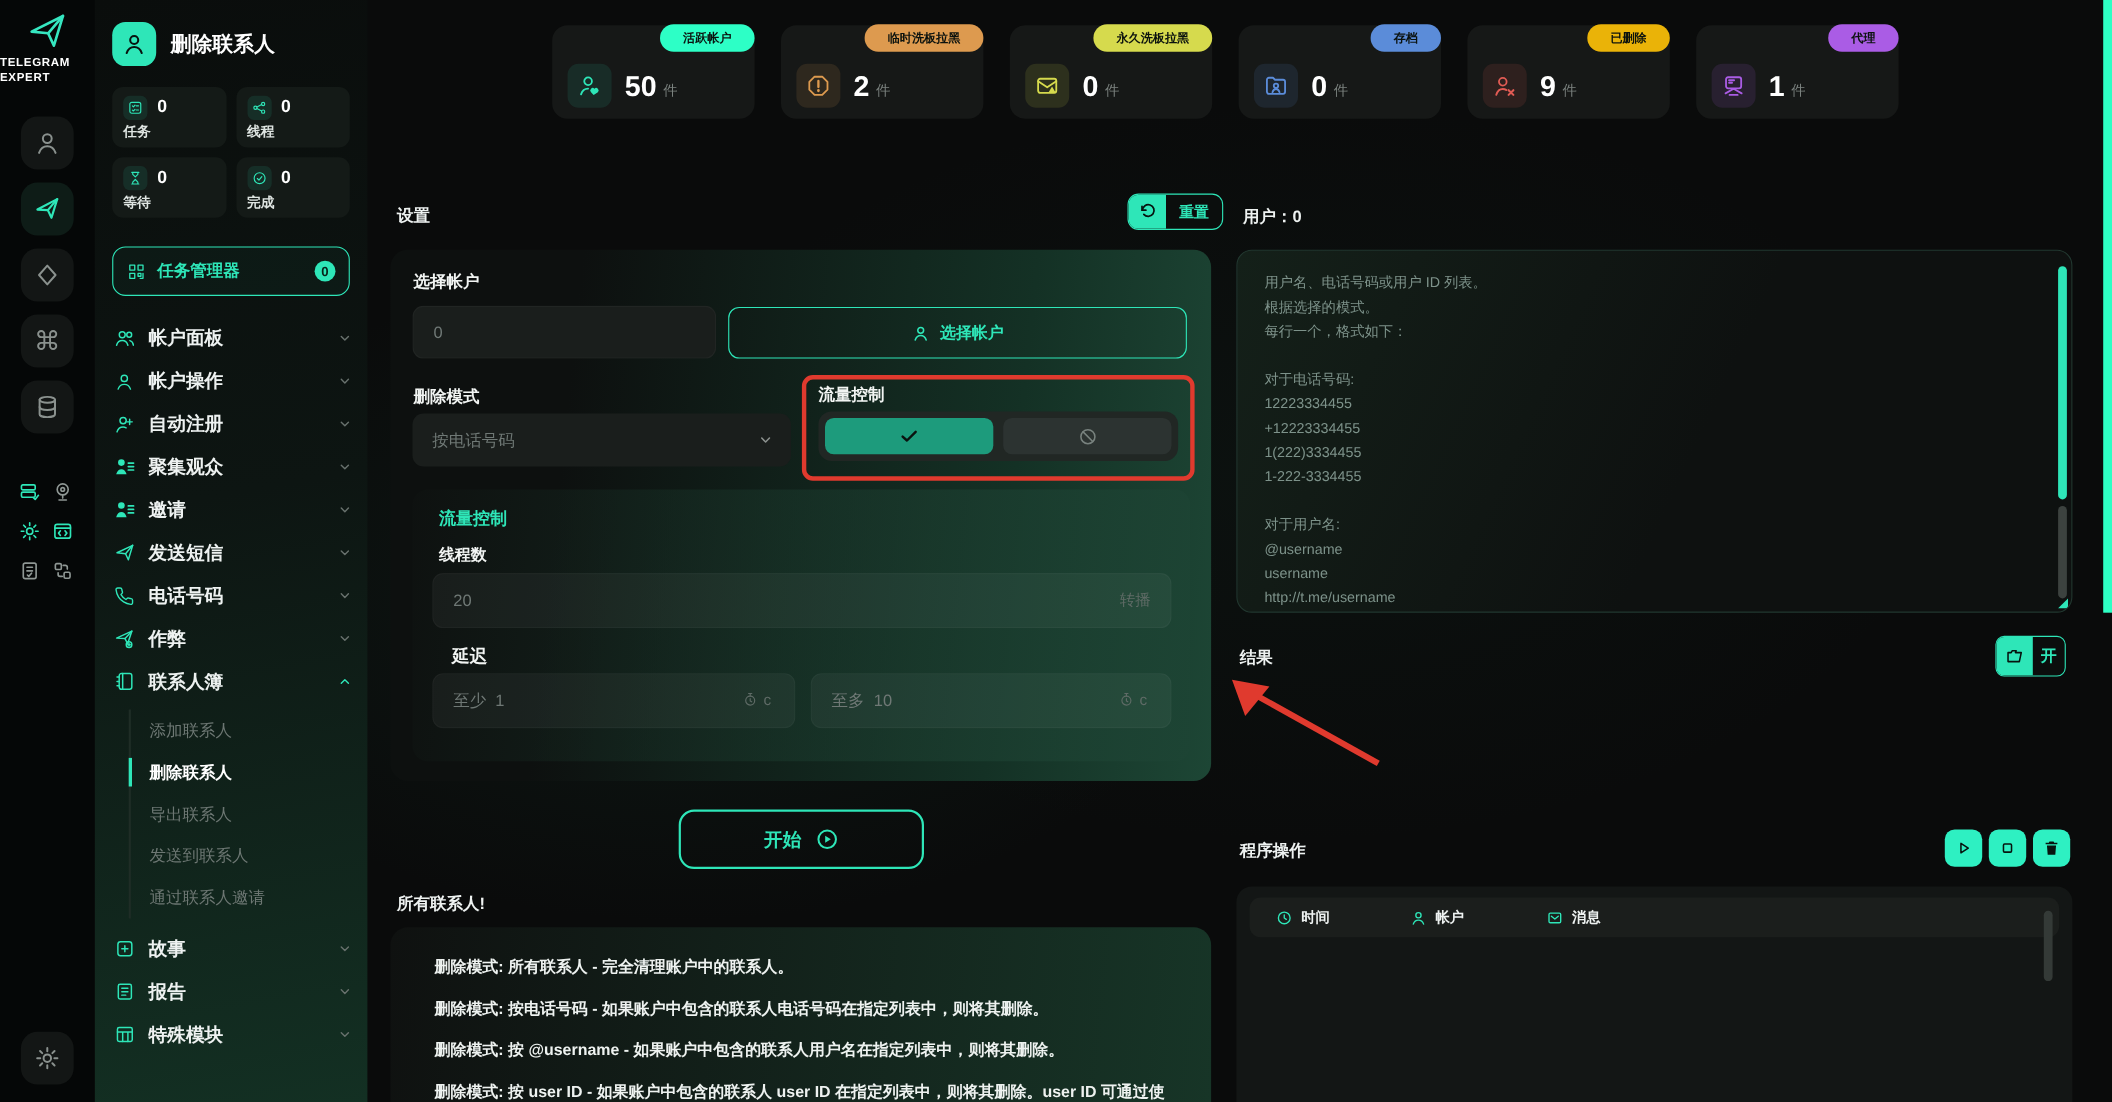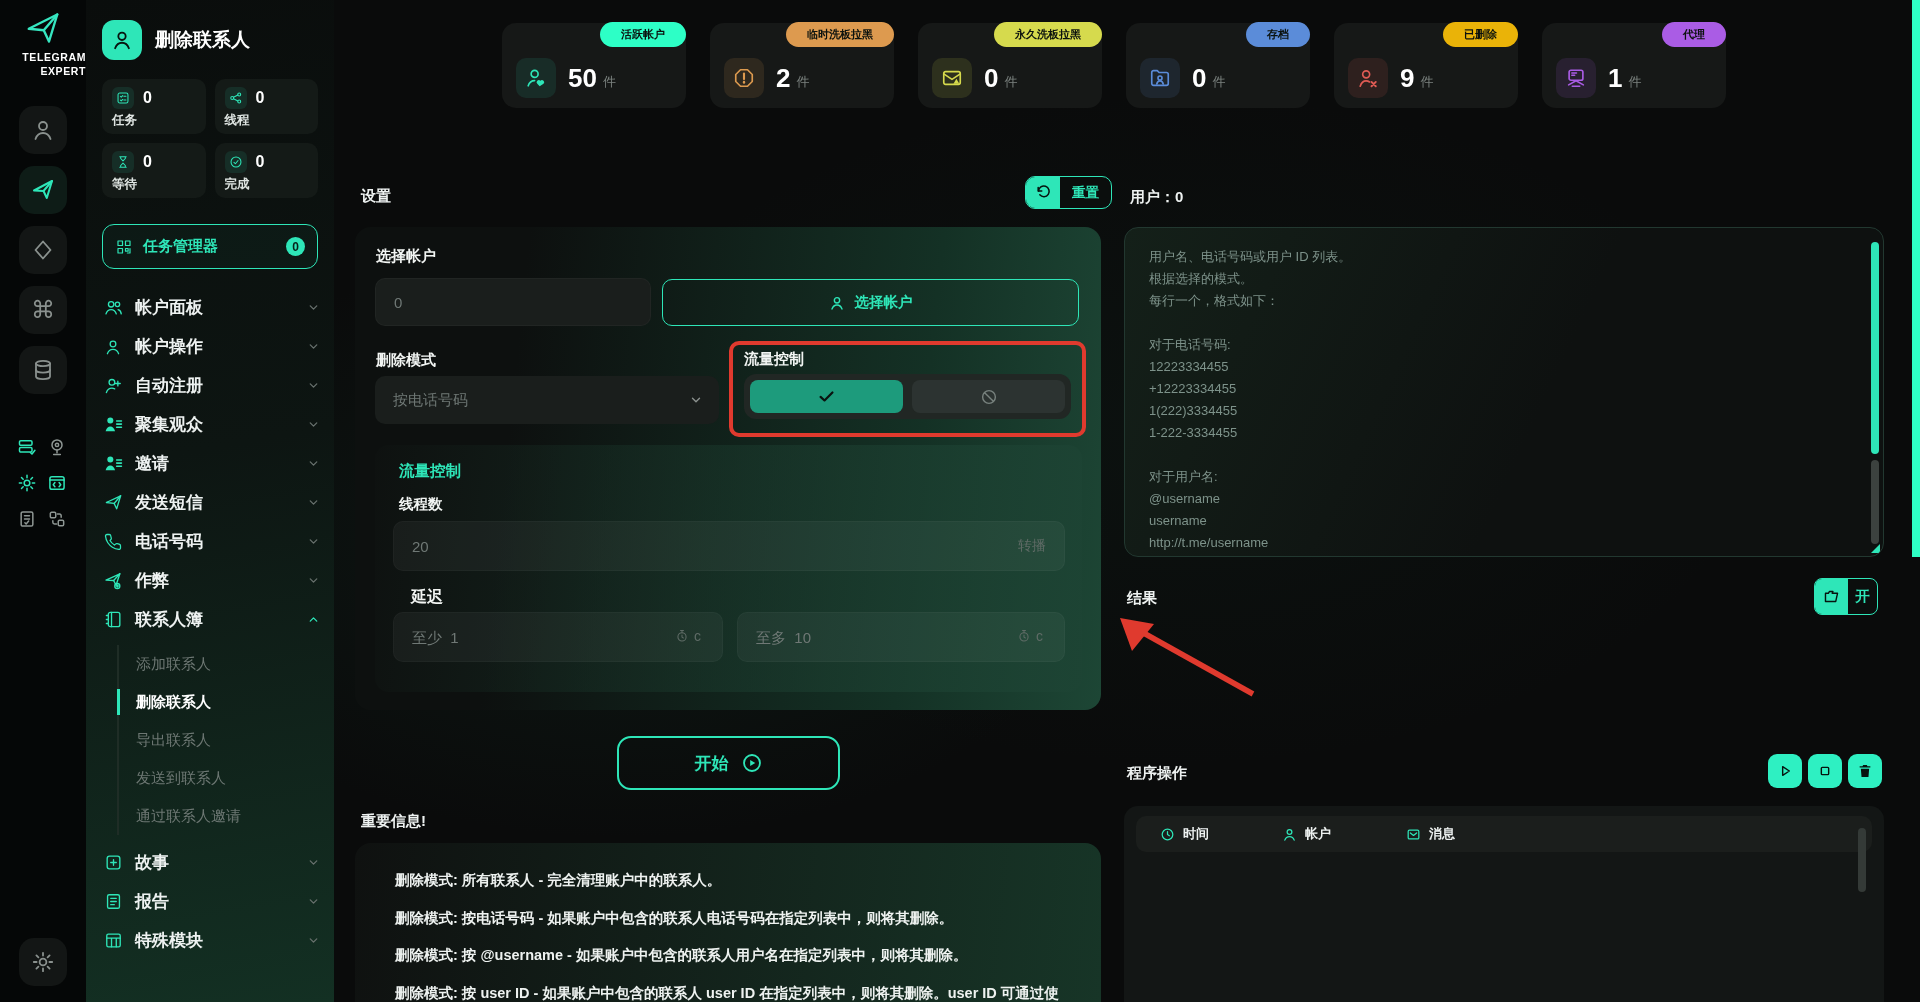--- a/index.html
+++ b/index.html
@@ -8,21 +8,21 @@
   #app{position:relative;width:1920px;height:1002px;overflow:hidden;color:#eef2f1;
     background:
       radial-gradient(760px 460px at 620px 540px, rgba(26,74,55,.20), transparent 65%),
       radial-gradient(900px 520px at 1180px 430px, rgba(26,74,55,.10), transparent 65%),
       #0a0b0b;}
   svg{display:block}
   .ico{stroke:currentColor;fill:none;stroke-width:1.8;stroke-linecap:round;stroke-linejoin:round}
 
   
   #rail{position:absolute;left:0;top:0;width:86px;height:100%;background:#050707;z-index:5}
-  .rail-logo{position:absolute;top:10px;left:0;width:86px;text-align:right;color:#36e6c0}
+  .rail-logo{position:absolute;top:10px;left:0;width:86px;text-align:left;color:#36e6c0}
   .rail-logo svg{margin:0 auto 4px}
   .brand{font-size:10.5px;font-weight:700;color:#fff;letter-spacing:.6px;line-height:1.35}
   .railbtn{position:absolute;left:19px;width:48px;height:48px;border-radius:15px;background:#131615;
     display:flex;align-items:center;justify-content:center;color:#8a918e}
   .railbtn.active{background:#0e1c17;color:#2ee6b8}
   .mini{position:absolute;width:22px;height:22px;display:flex;align-items:center;justify-content:center}
   .cmd{font-size:24px;color:#8a918e;font-weight:400}
 
   
   #panel{position:absolute;left:86px;top:0;width:248px;height:100%;
@@ -646,21 +646,21 @@
   </section>
 
   <div id="startBtn">
     <span>开始</span>
     <svg width="22" height="22" viewBox="0 0 24 24" class="ico" style="stroke-width:2">
         <circle cx="12" cy="12" r="8.7"></circle>
         <path d="M10 8.6l5.6 3.4-5.6 3.4z" fill="currentColor" stroke="none"></path>
       </svg>
   </div>
 
-  <div class="sec-title" style="left:361px;top:812px">重要信息!</div>
+  <div class="sec-title" style="left:361px;top:812px">所有联系人!</div>
   <section id="info">
     <div class="info-line">删除模式: 所有联系人 - 完全清理账户中的联系人。</div>
     <div class="info-line">删除模式: 按电话号码 - 如果账户中包含的联系人电话号码在指定列表中，则将其删除。</div>
     <div class="info-line">删除模式: 按 @username - 如果账户中包含的联系人用户名在指定列表中，则将其删除。</div>
     <div class="info-line">删除模式: 按 user ID - 如果账户中包含的联系人 user ID 在指定列表中，则将其删除。user ID 可通过使用"导出联系人"模块获取。</div>
   </section>
 
   <div class="sec-title" style="left:1130px;top:188px">用户：0</div>
   <div id="userBox">
     <textarea placeholder="用户名、电话号码或用户 ID 列表。

